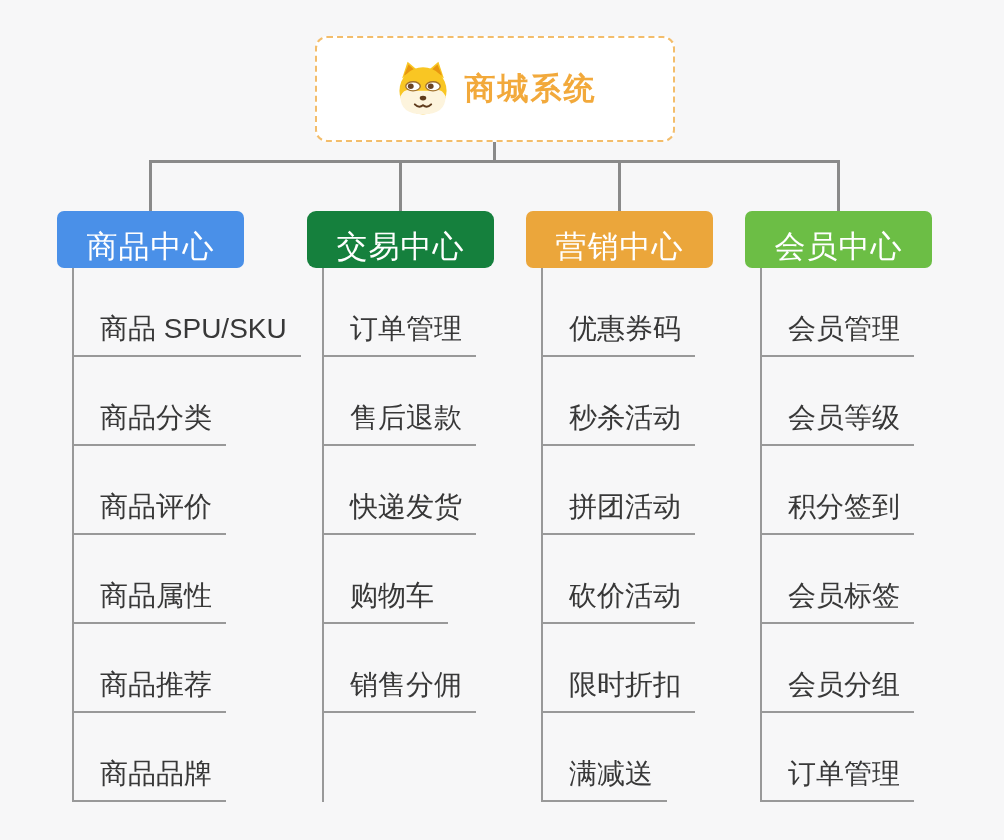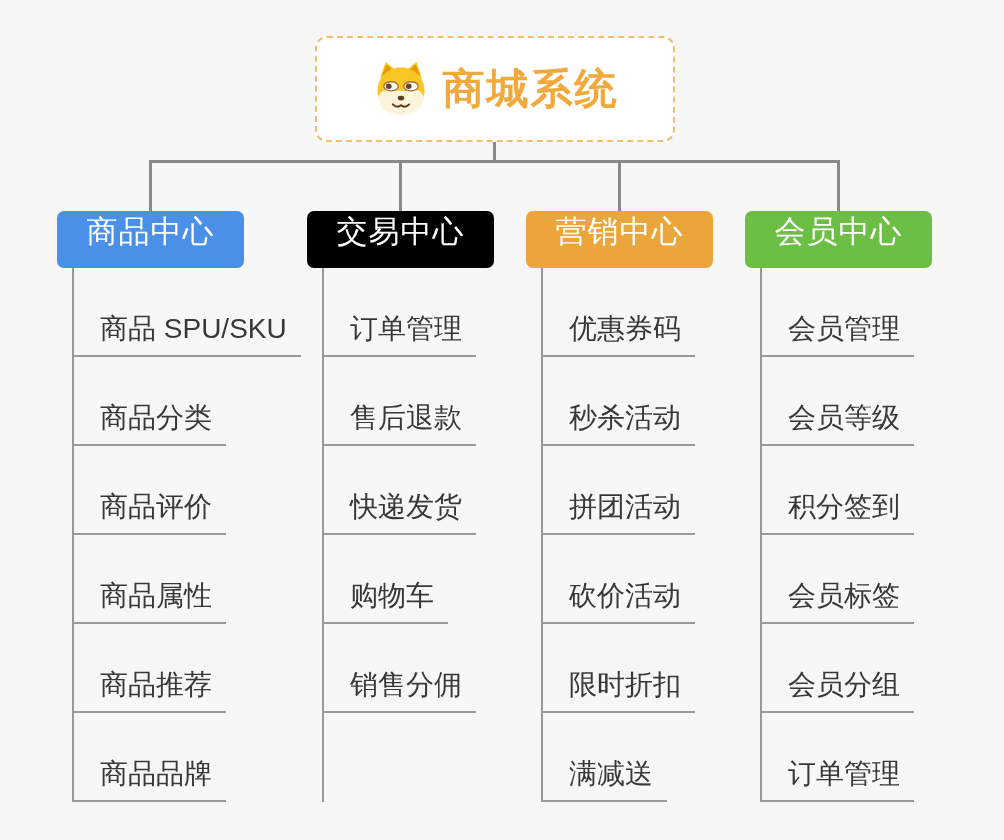--- a/index.html
+++ b/index.html
@@ -25,36 +25,36 @@
   .root-node {
     position: absolute; left: 315px; top: 36px;
     width: 360px; height: 106px;
     background: #ffffff;
     border: 2px dashed #f3bd6b;
     border-radius: 12px;
     display: flex; align-items: center; justify-content: center;
     gap: 13px;
   }
   .root-title {
-    font-size: 42px; font-weight: 600; color: #f2a93b;
+    font-size: 31px; font-weight: 600; color: #f2a93b;
     letter-spacing: 2px; white-space: nowrap;
   }
   .doge-icon { width: 58px; height: 60px; flex: 0 0 auto; }
 
   
   .branch { position: absolute; top: 211px; width: 187px; }
   .branch-0 { left: 57px;  }
   .branch-1 { left: 307px; }
   .branch-2 { left: 526px; }
   .branch-3 { left: 745px; }
 
   .branch-box {
     width: 187px; height: 57px;
     border-radius: 7px;
-    display: flex; align-items: flex-start; justify-content: center;
+    display: flex; align-items: flex-end; justify-content: center;
     color: #ffffff; font-size: 31px; font-weight: 500;
     letter-spacing: 1px; white-space: nowrap;
     cursor: default;
   }
 
   .children { position: absolute; left: 15px; top: 57px; width: 230px; }
   .trunk {
     position: absolute; left: 0; top: 0;
     width: 2px; height: 534px; background: #999999;
   }
@@ -117,21 +117,21 @@
       <div class="child">
           <span class="topic">商品推荐</span>
         </div>
       <div class="child">
           <span class="topic">商品品牌</span>
         </div>
     </div>
   </div>
 
   <div class="branch branch-1">
-    <div class="branch-box" style="background-color: #000000;">
+    <div class="branch-box" style="background-color: #15803d; border-radius: 9px;">
       <span>交易中心</span>
     </div>
     <div class="children">
       <div class="trunk"></div>
       <div class="child">
           <span class="topic">订单管理</span>
         </div>
       <div class="child">
           <span class="topic">售后退款</span>
         </div>

